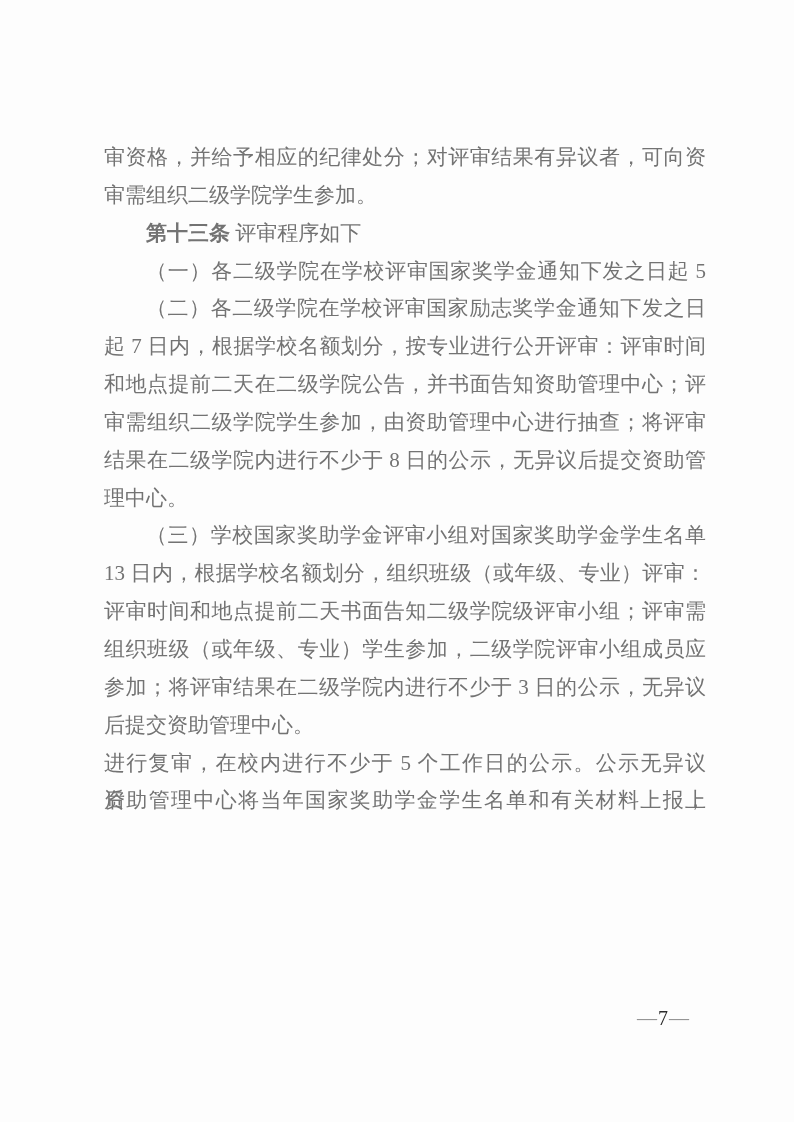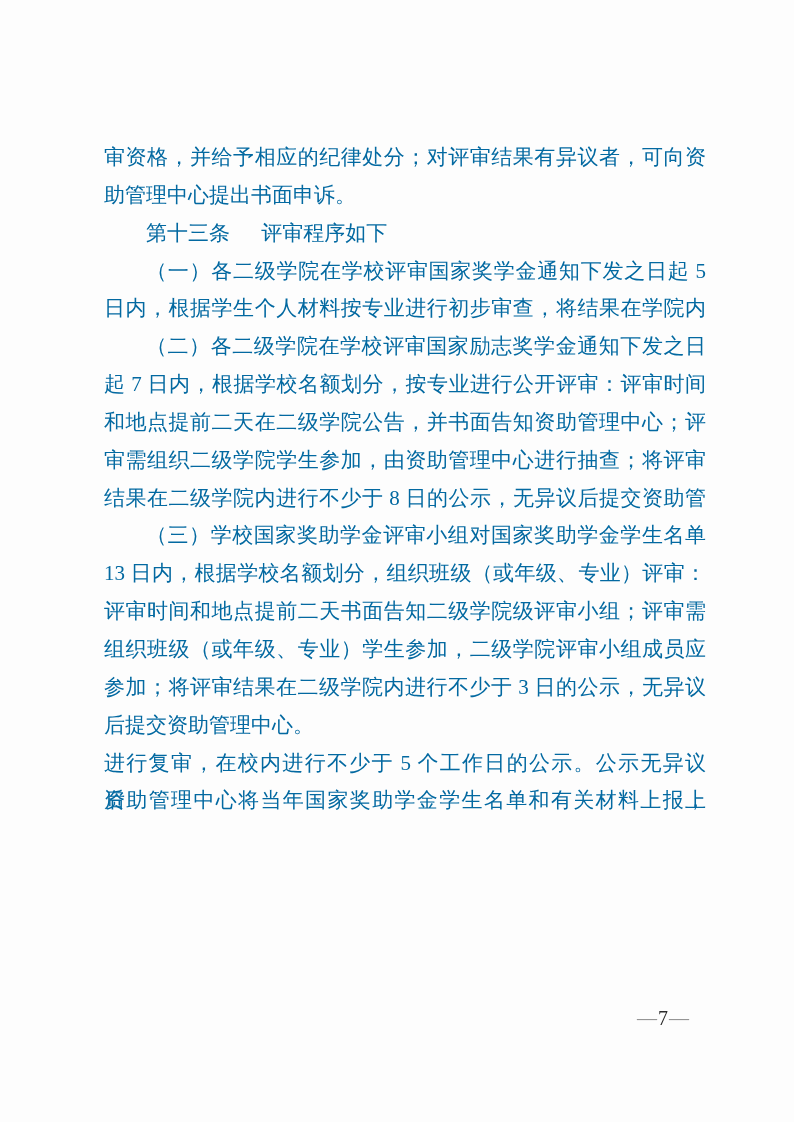--- a/index.html
+++ b/index.html
@@ -13,44 +13,43 @@
     height: 1122px;
     background: #fdfdfd;
     overflow: hidden;
     font-family: "Liberation Serif", "DejaVu Serif", serif;
   }
   .content {
     position: absolute;
     left: 104px;
     top: 139px;
     width: 602px;
-    color: #0369a1;
+    color: #737373;
     font-size: 21px;
   }
   .line {
     height: 37.85px;
     line-height: 37.85px;
     overflow: visible;
   }
   
   .jl {
     text-align: justify;
     text-align-last: justify;
     text-justify: inter-character;
   }
   
   .indent {
     padding-left: 42px;
   }
   .article-term {
-    font-weight: normal;
+    font-weight: bold;
     margin-top: 40px;
   }
   .article-rest {
-    margin-left: 26px;
   }
   .pagenum {
     position: absolute;
     top: 1003px;
     right: 104px;
     font-size: 20px;
     line-height: 30px;
     color: #8f8f8f;
     letter-spacing: 1px;
   }
@@ -58,35 +57,35 @@
     color: #2b2b2b;
   }
 </style>
 </head>
 <body>
 
 <div class="page">
   <div class="content">
 
     <div class="line jl">审资格，并给予相应的纪律处分；对评审结果有异议者，可向资</div>
-    <div class="line">助管理中心提出书面申诉。</div>
+    <div class="line">审需组织二级学院学生参加。</div>
 
     <div class="line indent">
       <span class="article-term">第十三条</span>
       <span class="article-rest">评审程序如下</span>
     </div>
 
     <div class="line jl indent">（一）各二级学院在学校评审国家奖学金通知下发之日起 5</div>
-    <div class="line jl">日内，根据学生个人材料按专业进行初步审查，将结果在学院内</div>
 
     <div class="line jl indent">（二）各二级学院在学校评审国家励志奖学金通知下发之日</div>
     <div class="line jl">起 7 日内，根据学校名额划分，按专业进行公开评审：评审时间</div>
     <div class="line jl">和地点提前二天在二级学院公告，并书面告知资助管理中心；评</div>
     <div class="line jl">审需组织二级学院学生参加，由资助管理中心进行抽查；将评审</div>
     <div class="line jl">结果在二级学院内进行不少于 8 日的公示，无异议后提交资助管</div>
+    <div class="line">理中心。</div>
 
     <div class="line jl indent">（三）学校国家奖助学金评审小组对国家奖助学金学生名单</div>
     <div class="line jl">13 日内，根据学校名额划分，组织班级（或年级、专业）评审：</div>
     <div class="line jl">评审时间和地点提前二天书面告知二级学院级评审小组；评审需</div>
     <div class="line jl">组织班级（或年级、专业）学生参加，二级学院评审小组成员应</div>
     <div class="line jl">参加；将评审结果在二级学院内进行不少于 3 日的公示，无异议</div>
     <div class="line">后提交资助管理中心。</div>
 
     <div class="line jl">进行复审，在校内进行不少于 5 个工作日的公示。公示无异议后，</div>
     <div class="line jl">资助管理中心将当年国家奖助学金学生名单和有关材料上报上</div>

